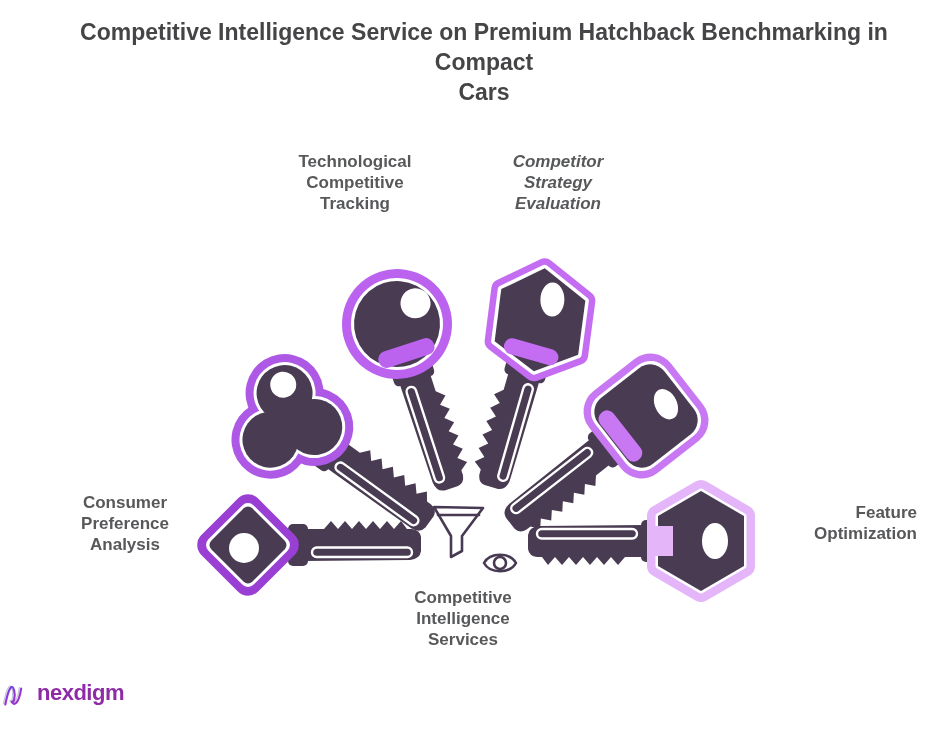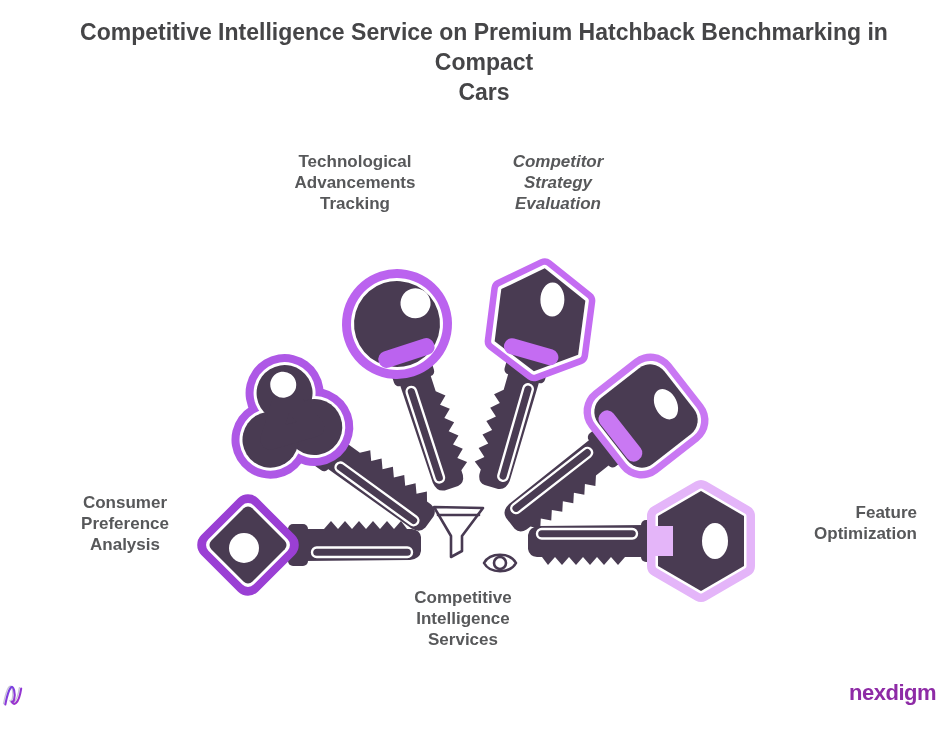--- a/index.html
+++ b/index.html
@@ -12,21 +12,21 @@
   .lbl-tech{left:260px;top:151px;width:190px;}
   .lbl-competitor{left:463px;top:151px;width:190px;font-style:italic;}
   .lbl-market{left:73px;top:297px;width:190px;}
   .lbl-trend{left:676px;top:342px;width:220px;}
   .lbl-consumer{left:30px;top:492px;width:190px;}
   .lbl-feature{left:727px;top:502px;width:190px;text-align:right;}
   .lbl-services{left:368px;top:587px;width:190px;}
   svg.diagram{position:absolute;left:0;top:0;}
   .kb{fill:#493B52;}
   .outline-ic{fill:none;stroke:#483A52;stroke-width:2.6;stroke-linejoin:round;stroke-linecap:round;}
-  .logo{position:absolute;left:0;right:0;top:677px;display:flex;justify-content:space-between;
+  .logo{position:absolute;left:0;right:0;top:677px;display:flex;justify-content:flex-start;
         align-items:center;gap:7px;}
   .logo-text{font-size:22px;font-weight:bold;color:#8E2BA6;letter-spacing:-0.5px;}
 </style>
 </head>
 <body>
 
 <div class="canvas">
 
   <div class="title">Competitive Intelligence Service on Premium Hatchback Benchmarking in Compact
 Cars</div>
@@ -111,21 +111,21 @@
       <path class="outline-ic" d="M434,507 L483,508 L462,536 L462,551 L451,557 L451,536 Z"></path>
       <path class="outline-ic" d="M438,515 L479,515"></path>
     </g>
     <g>
       <path class="outline-ic" d="M484,563 C490,552 510,552 516,563 C510,574 490,574 484,563 Z"></path>
       <circle class="outline-ic" cx="500" cy="563" r="6"></circle>
     </g>
   </svg>
 
   <div class="label lbl-tech">Technological
-Advancements
+Competitive
 Tracking</div>
   <div class="label lbl-competitor">Competitor
 Strategy
 Evaluation</div>
   <div class="label lbl-consumer">Consumer
 Preference
 Analysis</div>
   <div class="label lbl-feature">Feature
 Optimization</div>
   <div class="label lbl-services">Competitive

